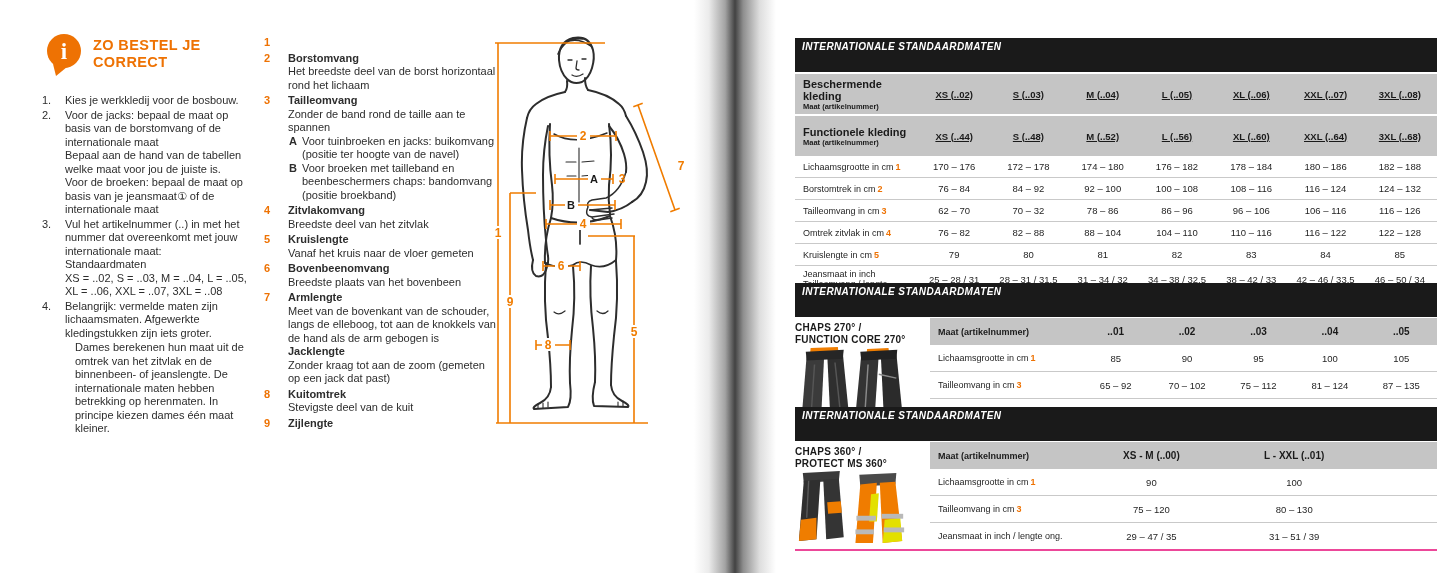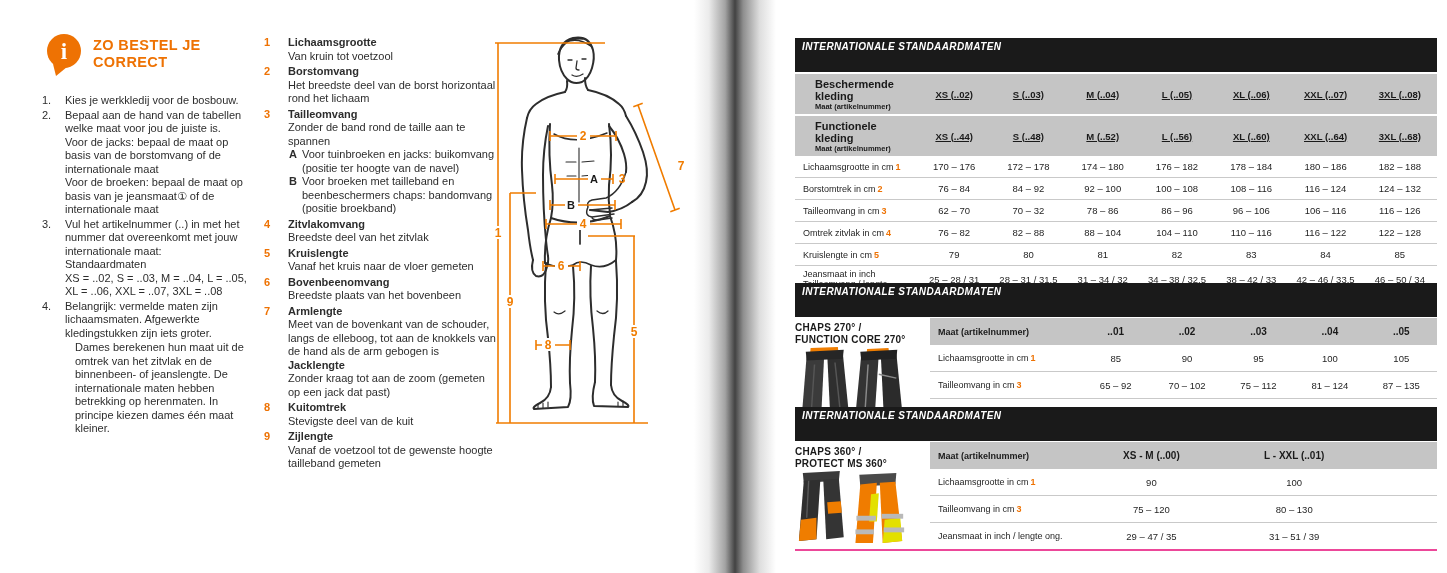--- a/index.html
+++ b/index.html
@@ -31,21 +31,21 @@
     background:linear-gradient(90deg,
       rgba(60,60,60,0) 0%,rgba(60,60,60,.10) 18%,rgba(50,50,50,.45) 38%,
       rgba(40,40,40,.88) 50%,rgba(50,50,50,.55) 60%,rgba(70,70,70,.18) 80%,rgba(90,90,90,0) 100%);}
   
   .page-right{position:absolute;left:770px;top:0;width:677px;height:573px;}
   .tbl{position:absolute;left:25px;width:642px;}
   .bar{height:34px;background:#1a1a1a;color:#fff;font-weight:bold;font-style:italic;
        font-size:10px;line-height:17px;padding-left:7px;letter-spacing:.4px;box-sizing:border-box;}
   .t1-grid{display:grid;grid-template-columns:122px repeat(7,1fr);align-items:center;}
   .grayrow{background:#c5c5c5;height:40px;margin-top:2px;}
-  .g-label{padding-left:20px;}
+  .g-label{padding-left:8px;}
   .g-label .big{font-weight:bold;font-size:11px;line-height:12px;color:#1a1a1a;}
   .g-label .small{font-weight:bold;font-size:7.5px;line-height:9px;color:#1a1a1a;}
   .size-cell{text-align:center;font-weight:bold;font-size:9.5px;color:#1a1a1a;text-decoration:underline;}
   .drow{height:21px;border-bottom:1px solid #c9c9c9;}
   .drow.tall{height:26px;}
   .drow.last{border-bottom:2px solid #8f8f8f;}
   .d-label{padding-left:8px;font-size:9px;color:#1f1f1f;line-height:10px;}
   .ref{color:#ee7203;font-weight:bold;font-size:9px;margin-left:2px;}
   .value-cell{text-align:center;font-size:9.5px;color:#1f1f1f;}
   .t-body{display:flex;margin-top:1px;border-bottom:2px solid #ec4899;}
@@ -81,22 +81,22 @@
   <div class="steps">
     <div class="step">
       <div class="step-num">1.</div>
       <div class="step-body">
           <div>Kies je werkkledij voor de bosbouw.</div>
         </div>
     </div>
     <div class="step">
       <div class="step-num">2.</div>
       <div class="step-body">
+        <div>Voor de jacks: bepaal de maat op basis van de borstomvang of de internationale maat</div>
         <div>Bepaal aan de hand van de tabellen welke maat voor jou de juiste is.</div>
-        <div>Voor de jacks: bepaal de maat op basis van de borstomvang of de internationale maat</div>
         <div>Voor de broeken: bepaal de maat op basis van je jeansmaat① of de internationale maat</div>
       </div>
     </div>
     <div class="step">
       <div class="step-num">3.</div>
       <div class="step-body">
         <div>Vul het artikelnummer (..) in met het nummer dat overeenkomt met jouw internationale maat:</div>
         <div class="bold">Standaardmaten</div>
         <div>XS = ..02, S = ..03, M = ..04, L = ..05, XL = ..06, XXL = ..07, 3XL = ..08</div>
       </div>
@@ -109,24 +109,20 @@
     </div>
     <div class="dames">
       <span class="bold">Dames</span><span> berekenen hun maat uit de omtrek van het zitvlak en de binnenbeen- of jeanslengte. De internationale maten hebben betrekking op herenmaten. In principe kiezen dames één maat kleiner.</span>
     </div>
   </div>
 
   <div class="measure">
 
     <div class="m-item">
       <div class="m-num">1</div>
-      <div class="m-body">
-        <div class="m-title">Lichaamsgrootte</div>
-        <div>Van kruin tot voetzool</div>
-      </div>
     </div>
 
     <div class="m-item">
       <div class="m-num">2</div>
       <div class="m-body">
         <div class="m-title">Borstomvang</div>
         <div>Het breedste deel van de borst horizontaal rond het lichaam</div>
       </div>
     </div>
 
@@ -185,21 +181,20 @@
       <div class="m-body">
         <div class="m-title">Kuitomtrek</div>
         <div>Stevigste deel van de kuit</div>
       </div>
     </div>
 
     <div class="m-item">
       <div class="m-num">9</div>
       <div class="m-body">
         <div class="m-title">Zijlengte</div>
-        <div>Vanaf de voetzool tot de gewenste hoogte tailleband gemeten</div>
       </div>
     </div>
 
   </div>
 
   <svg class="figure" viewBox="0 0 212 410">
 
     <g stroke="#2d2d2d" stroke-width="2" fill="none" stroke-linecap="round" stroke-linejoin="round">
       <path d="M71 30 Q70 12 85 8 Q101 5 105 20 Q107 28 104 38 Q101 48 94 52 Q85 55 79 49 Q72 42 71 30 Z"></path>
       <path d="M70 24 Q78 6 95 9 M78 12 Q90 7 103 16" stroke-width="1.6"></path>

